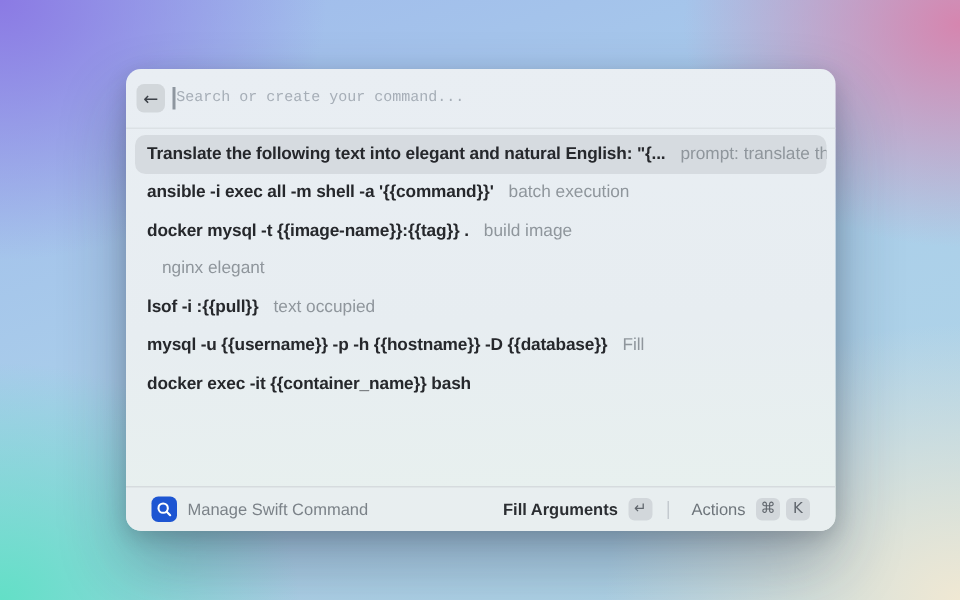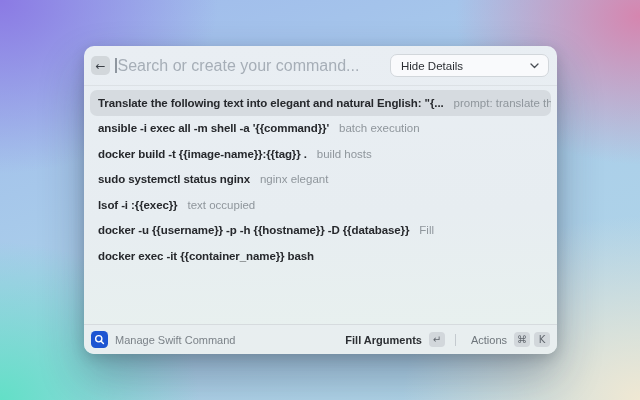--- a/index.html
+++ b/index.html
@@ -42,22 +42,22 @@
     font-family: "DejaVu Sans", sans-serif;
   }
   .caret {
     width: 1.5px; height: 15px;
     background: #8e969f;
     margin-left: 5px; flex: 0 0 auto;
   }
   .search {
     flex: 1;
     border: none; outline: none; background: transparent;
-    font-family: Liberation Sans, sans-serif;
-    font-size: 16px;
+    font-family: Liberation Mono, monospace;
+    font-size: 10px;
     color: #33373c;
     padding: 0 6px 0 1px;
   }
   .search::placeholder { color: #a6aeb7; }
   .dropdown {
     flex: 0 0 auto;
     width: 159px; height: 23px;
     display: flex; align-items: center; justify-content: space-between;
     padding: 0 9px 0 10px;
     border: 1px solid #d2d7db;
@@ -83,21 +83,21 @@
   .row .sub {
     font-size: 11.5px; color: #8f969c;
     margin-left: 10px; font-weight: normal;
   }
 
   
   .footer {
     position: absolute; left: 0; right: 0; bottom: 0;
     height: 30px;
     display: flex; align-items: center;
-    padding: 0 7px;
+    padding: 0 17px;
     border-top: 1px solid #d6dbde;
     background: rgba(232,237,240,0.65);
   }
   .app-icon {
     width: 17px; height: 17px; flex: 0 0 auto;
     border-radius: 4.5px;
     background: #1d55d2;
     display: flex; align-items: center; justify-content: center;
   }
   .app-label { font-size: 11px; color: #7b8288; margin-left: 7px; }
@@ -120,51 +120,44 @@
 <body>
 
 <div class="window">
 
   <div class="header">
     <button class="back-btn">
       <span>←</span>
     </button>
     <span class="caret"></span>
     <input class="search" placeholder="Search or create your command..." style="">
-    <div class="dropdown">
-      <span>Hide Details</span>
-      <svg width="9" height="6" viewBox="0 0 9 6">
-        <polyline points="1,1 4.5,4.5 8,1" fill="none" stroke="#4a4f55" stroke-width="1.3" stroke-linecap="round" stroke-linejoin="round"></polyline>
-      </svg>
-    </div>
   </div>
 
   <div class="list">
     <div class="row selected">
       <span class="title">Translate the following text into elegant and natural English: "{...</span>
       <span class="sub">prompt: translate the clipboard text into English</span>
     </div>
     <div class="row">
       <span class="title">ansible -i exec all -m shell -a '{{command}}'</span>
       <span class="sub">batch execution</span>
     </div>
     <div class="row">
-      <span class="title">docker build -t {{image-name}}:{{tag}} .</span>
-      <span class="sub">build hosts</span>
+      <span class="title">docker mysql -t {{image-name}}:{{tag}} .</span>
+      <span class="sub">build image</span>
     </div>
     <div class="row">
-      <span class="title">sudo systemctl status nginx</span>
       <span class="sub">nginx elegant</span>
     </div>
     <div class="row">
-      <span class="title">lsof -i :{{exec}}</span>
+      <span class="title">lsof -i :{{pull}}</span>
       <span class="sub">text occupied</span>
     </div>
     <div class="row">
-      <span class="title">docker -u {{username}} -p -h {{hostname}} -D {{database}}</span>
+      <span class="title">mysql -u {{username}} -p -h {{hostname}} -D {{database}}</span>
       <span class="sub">Fill</span>
     </div>
     <div class="row">
       <span class="title">docker exec -it {{container_name}} bash</span>
       <span class="sub"></span>
     </div>
   </div>
 
   <div class="footer">
     <span class="app-icon">

